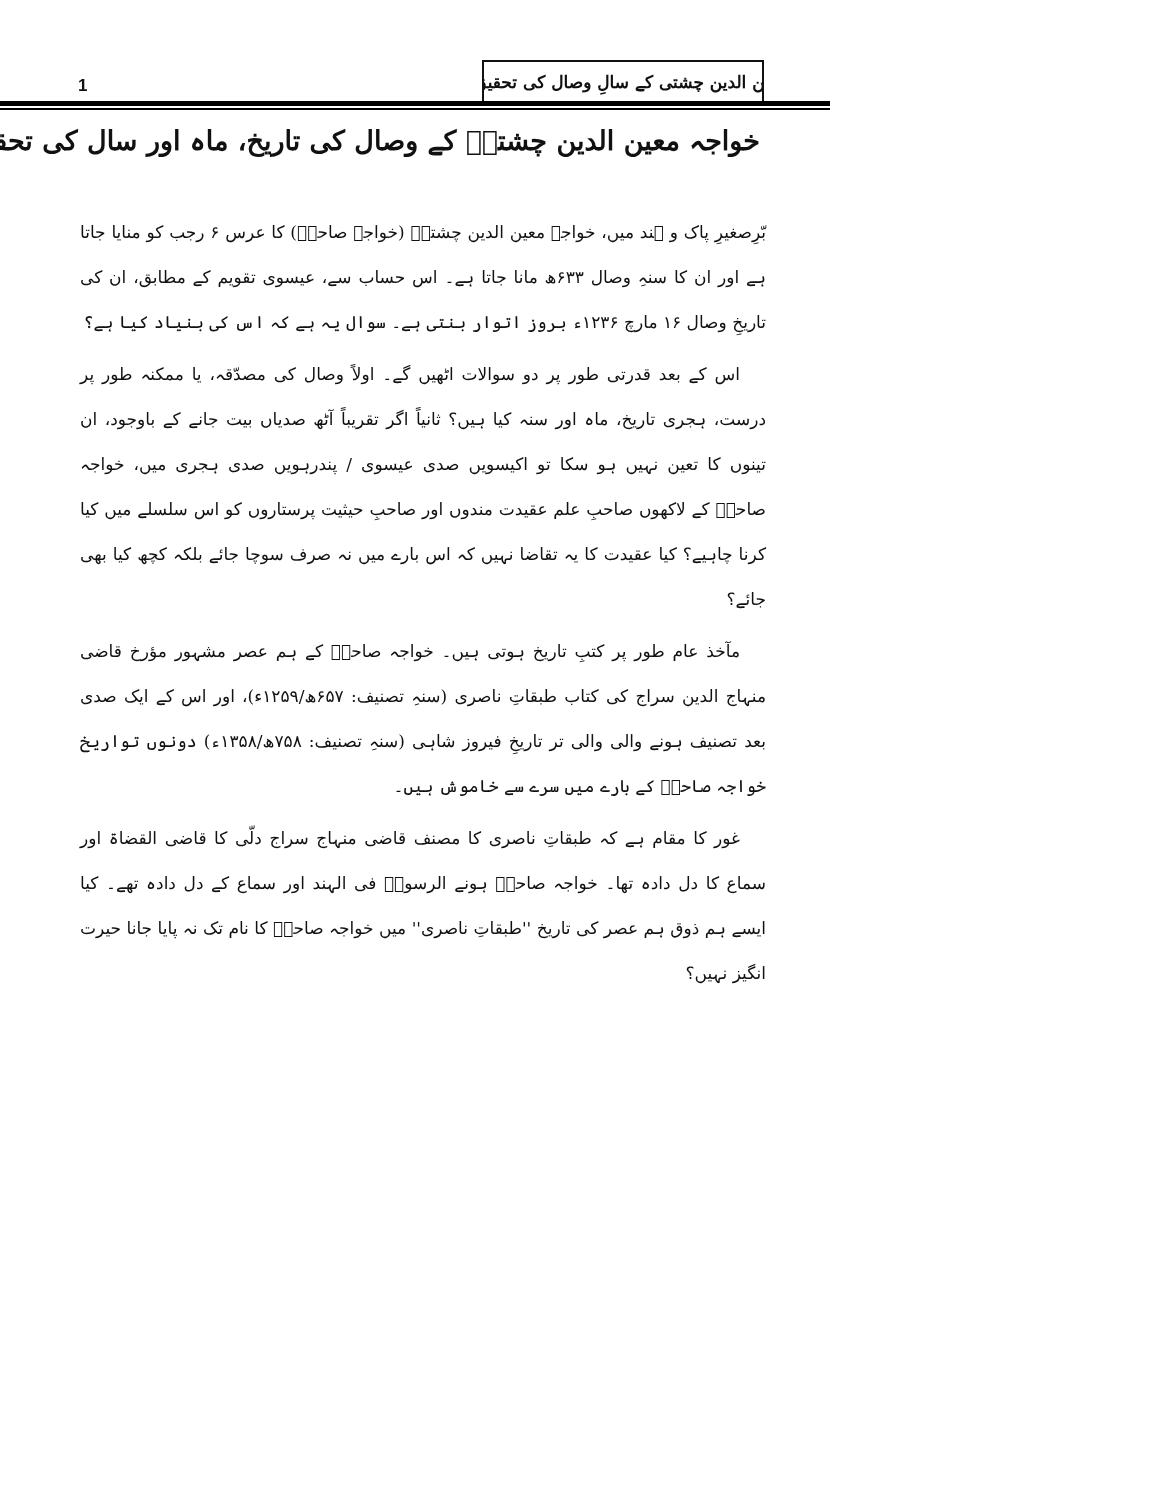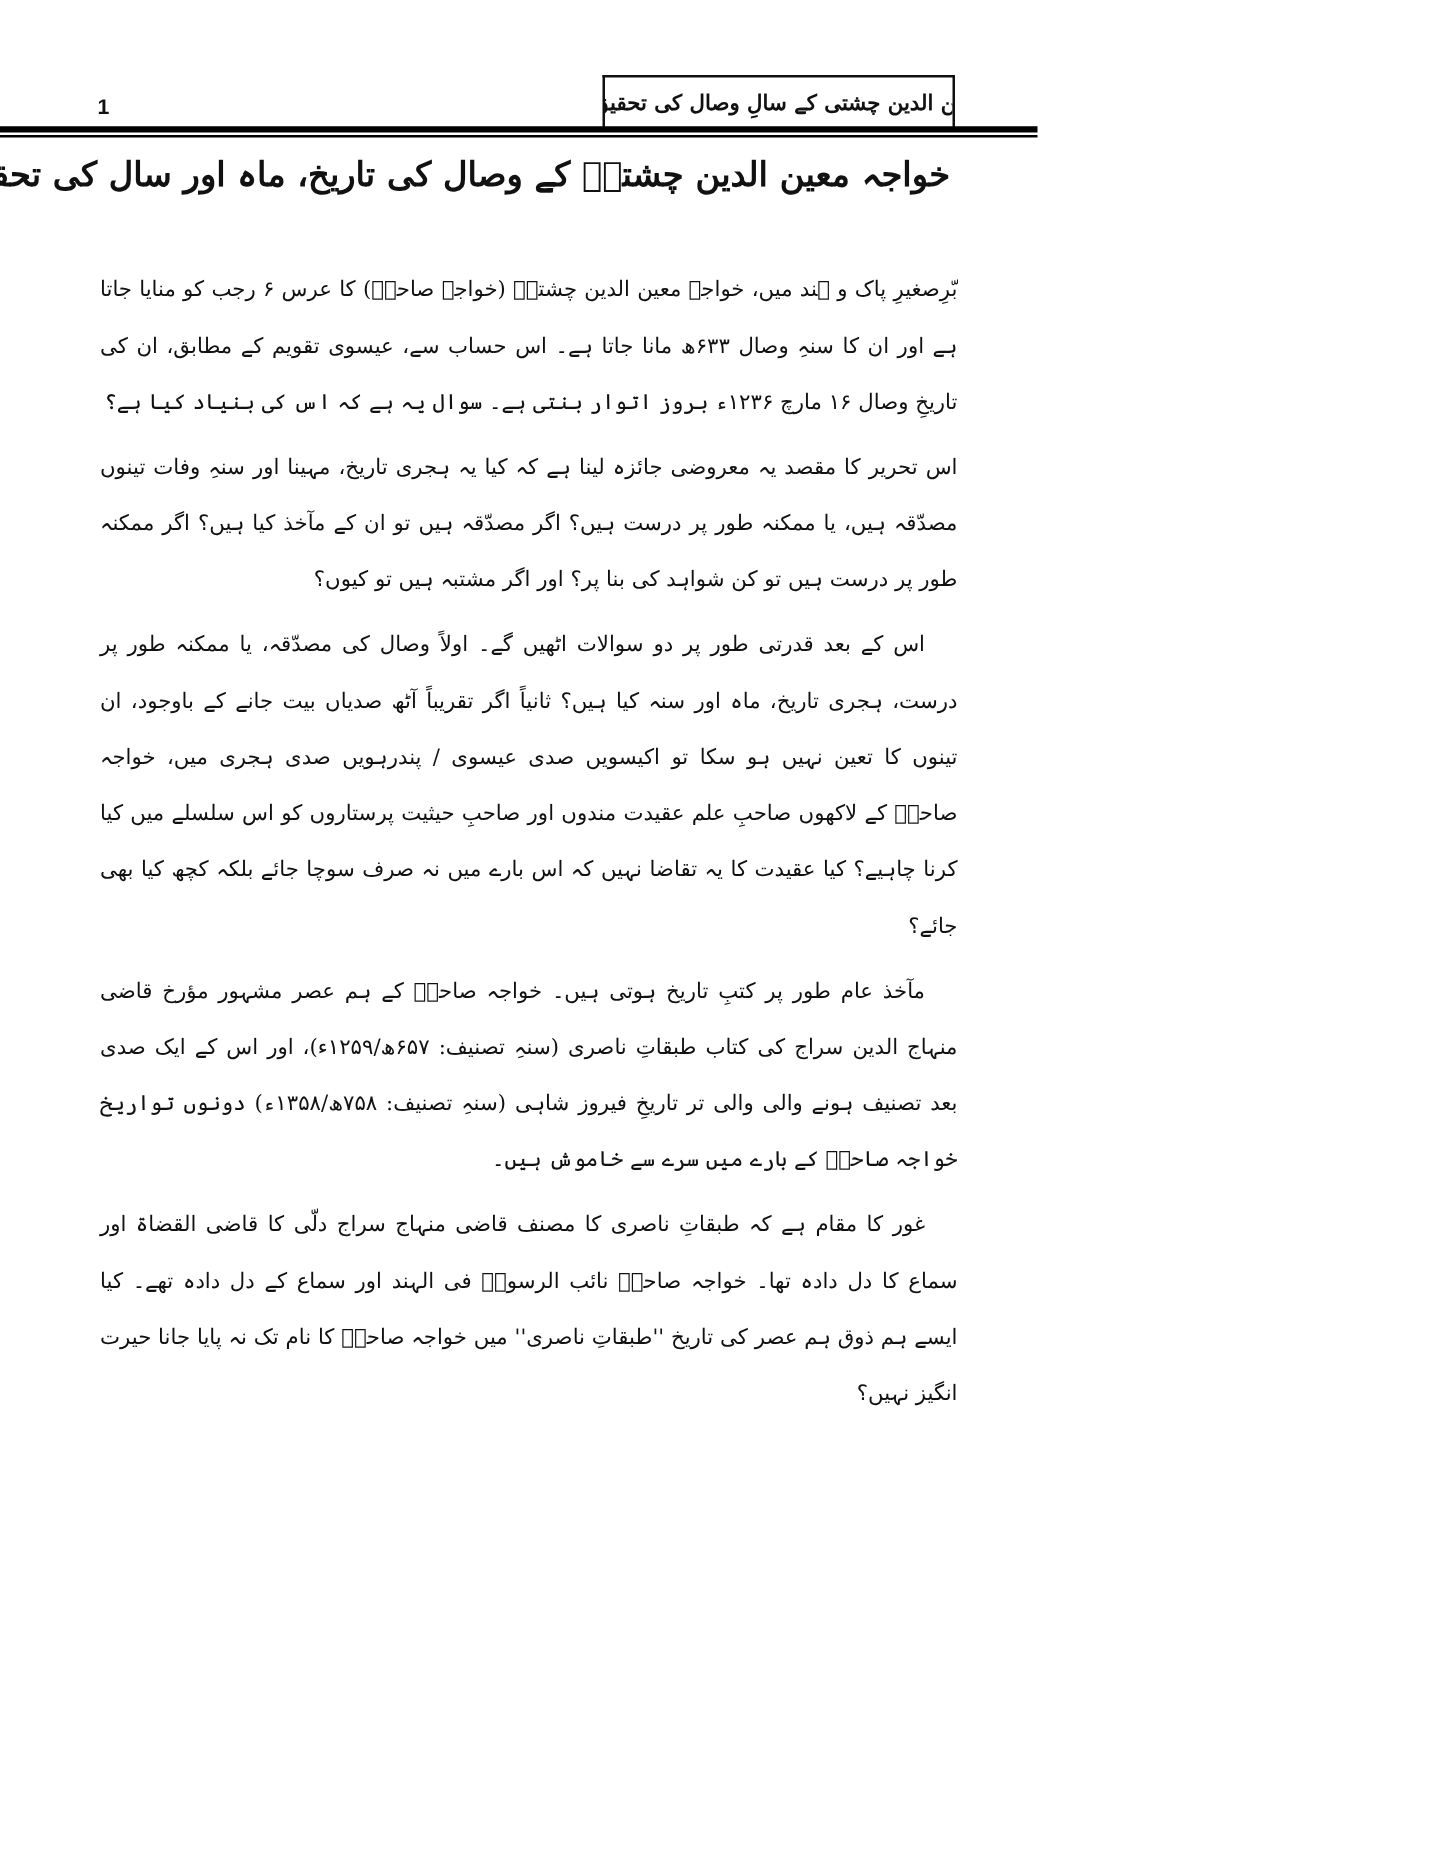--- a/index.html
+++ b/index.html
@@ -43,17 +43,16 @@
   <span>خواجہ معین الدین چشتی کے سالِ وصال کی تحقیق اور تنقید</span>
 </div>
 
 <div class="rule-thick"></div>
 <div class="rule-thin"></div>
 
 <h1 class="doc-title" style="margin:0;">خواجہ معین الدین چشتیؒ کے وصال کی تاریخ، ماہ اور سال کی تحقیق اور تنقید</h1>
 
 <div class="body-text">
   <p class="para">بّرِصغیرِ پاک و ہند میں، خواجہ معین الدین چشتیؒ (خواجہ صاحبؒ) کا عرس ۶ رجب کو منایا جاتا ہے اور ان کا سنہِ وصال ۶۳۳ھ مانا جاتا ہے۔ اس حساب سے، عیسوی تقویم کے مطابق، ان کی تاریخِ وصال ۱۶ مارچ ۱۲۳۶ء بروز اتوار بنتی ہے۔ سوال یہ ہے کہ اس کی بنیاد کیا ہے؟</p>
-  <p class="para">اس تحریر کا مقصد یہ معروضی جائزہ لینا ہے کہ کیا یہ ہجری تاریخ، مہینا اور سنہِ وفات تینوں مصدّقہ ہیں، یا ممکنہ طور پر درست ہیں؟ اگر مصدّقہ ہیں تو ان کے مآخذ کیا ہیں؟ اگر ممکنہ طور پر درست ہیں تو کن شواہد کی بنا پر؟ اور اگر مشتبہ ہیں تو کیوں؟</p>
   <p class="para indent">اس کے بعد قدرتی طور پر دو سوالات اٹھیں گے۔ اولاً وصال کی مصدّقہ، یا ممکنہ طور پر درست، ہجری تاریخ، ماہ اور سنہ کیا ہیں؟ ثانیاً اگر تقریباً آٹھ صدیاں بیت جانے کے باوجود، ان تینوں کا تعین نہیں ہو سکا تو اکیسویں صدی عیسوی / پندرہویں صدی ہجری میں، خواجہ صاحبؒ کے لاکھوں صاحبِ علم عقیدت مندوں اور صاحبِ حیثیت پرستاروں کو اس سلسلے میں کیا کرنا چاہیے؟ کیا عقیدت کا یہ تقاضا نہیں کہ اس بارے میں نہ صرف سوچا جائے بلکہ کچھ کیا بھی جائے؟</p>
   <p class="para indent">مآخذ عام طور پر کتبِ تاریخ ہوتی ہیں۔ خواجہ صاحبؒ کے ہم عصر مشہور مؤرخ قاضی منہاج الدین سراج کی کتاب طبقاتِ ناصری (سنہِ تصنیف: ۶۵۷ھ/۱۲۵۹ء)، اور اس کے ایک صدی بعد تصنیف ہونے والی والی تر تاریخِ فیروز شاہی (سنہِ تصنیف: ۷۵۸ھ/۱۳۵۸ء) دونوں تواریخ خواجہ صاحبؒ کے بارے میں سرے سے خاموش ہیں۔</p>
-  <p class="para indent">غور کا مقام ہے کہ طبقاتِ ناصری کا مصنف قاضی منہاج سراج دلّی کا قاضی القضاۃ اور سماع کا دل دادہ تھا۔ خواجہ صاحبؒ نائب الرسولؐ فی الہند اور سماع کے دل دادہ تھے۔ کیا ایسے ہم ذوق ہم عصر کی تاریخ ''طبقاتِ ناصری'' میں خواجہ صاحبؒ کا نام تک نہ پایا جانا حیرت انگیز نہیں؟</p>
+  <p class="para indent">غور کا مقام ہے کہ طبقاتِ ناصری کا مصنف قاضی منہاج سراج دلّی کا قاضی القضاۃ اور سماع کا دل دادہ تھا۔ خواجہ صاحبؒ ہونے الرسولؐ فی الہند اور سماع کے دل دادہ تھے۔ کیا ایسے ہم ذوق ہم عصر کی تاریخ ''طبقاتِ ناصری'' میں خواجہ صاحبؒ کا نام تک نہ پایا جانا حیرت انگیز نہیں؟</p>
 </div>
 
 </body></html>

